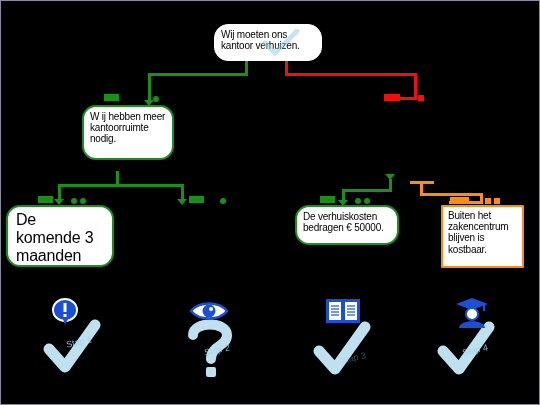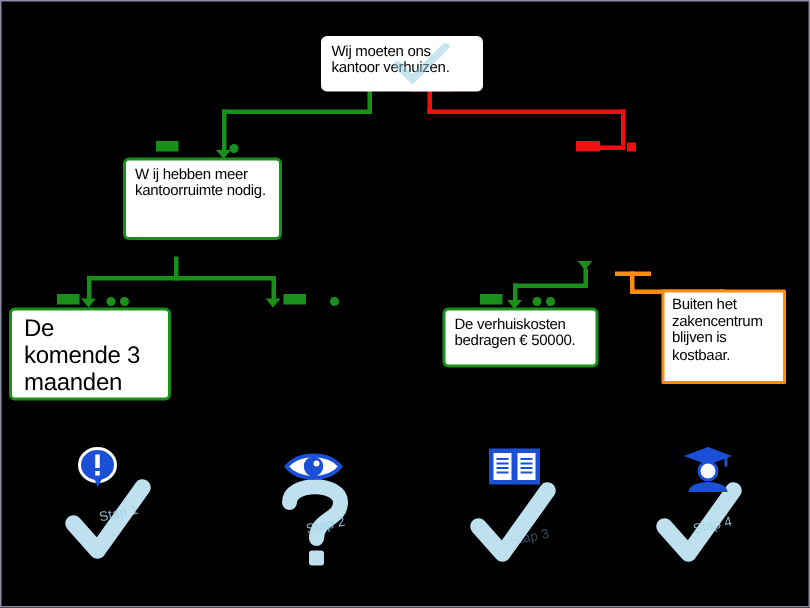--- a/index.html
+++ b/index.html
@@ -30,21 +30,21 @@
     line-height: 1.12;
     letter-spacing: -0.2px;
     overflow: hidden;
     z-index: 6;
   }
   .node .txt {
     display: block;
     white-space: pre-line;
   }
   .node.rounded {
-    border-radius: 4px;
+    border-radius: 14px;
   }
   .node.sq {
     border-radius: 1px;
   }
   .n-root   { border: 1px solid #ffffff; }
   .n-green  { border: 2px solid #1a8f1a; }
   .n-red    { border: 3px solid #f01010; }
   .n-orange { border: 2px solid #ff8c12; }
 
   
@@ -183,35 +183,35 @@
   <div class="sqr o" style="left:484px; top:197px;"></div>
   <div class="sqr o" style="left:493px; top:197px;"></div>
 
   <div class="node rounded n-root" style="left:213px; top:23px; width:108px; height:37px; padding:4px 6px; font-size:10px;">
     <span class="txt">Wij moeten ons kantoor verhuizen.</span>
     <svg width="40" height="30" viewBox="0 0 40 30" style="position:absolute; left:46px; top:4px; opacity:.5;">
       <path d="M4 14 L14 24 L36 2" stroke="#8fcbe0" stroke-width="5" fill="none" stroke-linecap="round"></path>
     </svg>
   </div>
 
-  <div class="node rounded n-green" style="left:81px; top:104px; width:106px; height:55px; padding:4px 6px; font-size:10px;">
+  <div class="node rounded n-green" style="left:81px; top:104px; width:92px; height:55px; padding:4px 6px; font-size:10px;">
     <span class="txt">W ij hebben meer kantoorruimte nodig.</span>
   </div>
 
 
   <div class="node rounded n-green" style="left:5px; top:204px; width:108px; height:62px; padding:4px 8px; font-size:16px;">
     <span class="txt">De komende 3 maanden willen wij 6 nieuwe medewerkers aannemen.</span>
   </div>
 
 
   <div class="node rounded n-green" style="left:294px; top:204px; width:104px; height:40px; padding:4px 6px; font-size:10px;">
     <span class="txt">De verhuiskosten bedragen € 50000.</span>
   </div>
 
-  <div class="node sq n-orange" style="left:440px; top:192px; width:83px; height:63px; padding:3px 5px; font-size:10px;">
+  <div class="node sq n-orange" style="left:440px; top:204px; width:83px; height:63px; padding:3px 5px; font-size:10px;">
     <span class="txt">Buiten het zakencentrum blijven is kostbaar.</span>
   </div>
 
   <div class="iconcell" style="left:22px; top:292px;">
     <svg class="check" viewBox="0 0 60 60">
       <path d="M8 30 L24 48 L54 6" stroke="#bfe0ef" stroke-width="11" fill="none" stroke-linecap="round" stroke-linejoin="round"></path>
     </svg>
     <svg class="badge" style="left:28px; top:4px; width:28px; height:30px;" viewBox="0 0 28 30">
       <ellipse cx="14" cy="13" rx="12" ry="11" fill="#1a4fd6" stroke="#ffffff" stroke-width="2"></ellipse>
       <path d="M12 22 L14 28 L17 22 Z" fill="#1a4fd6"></path>

